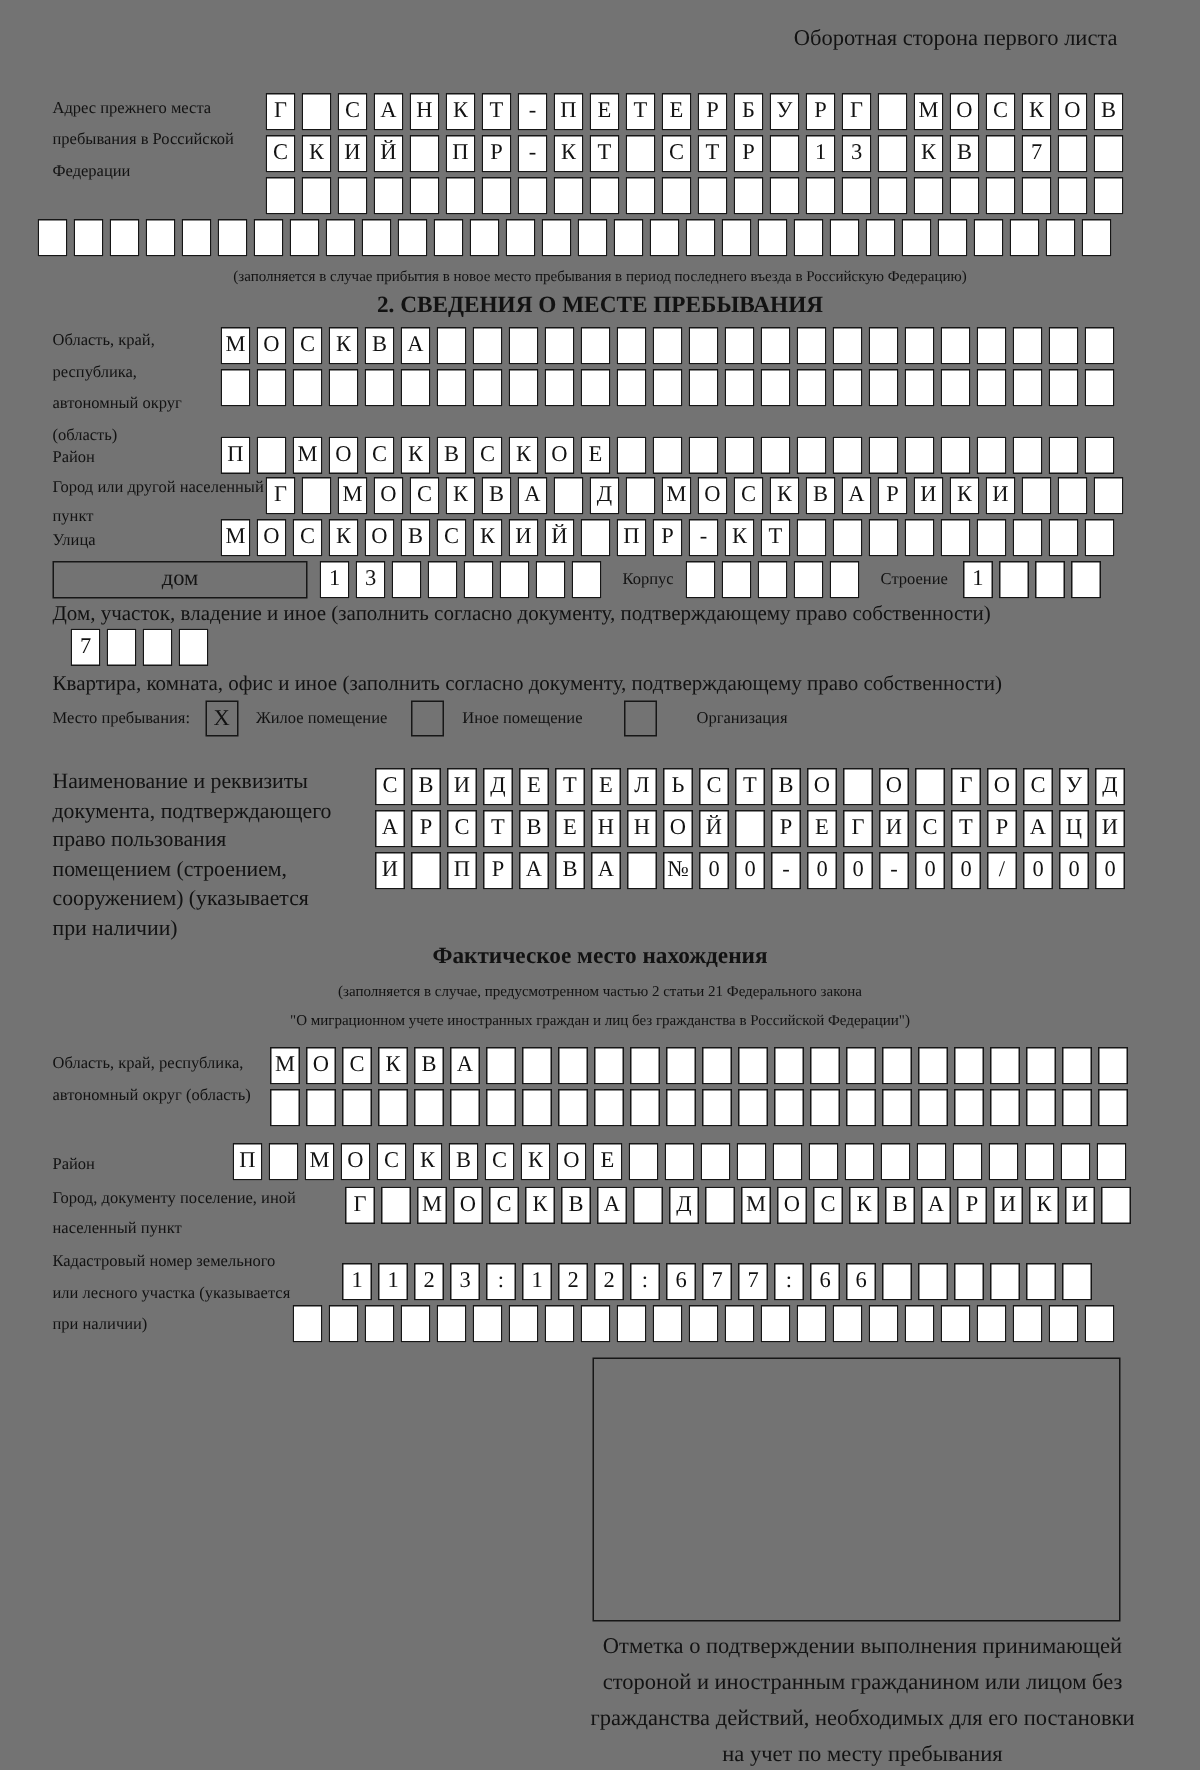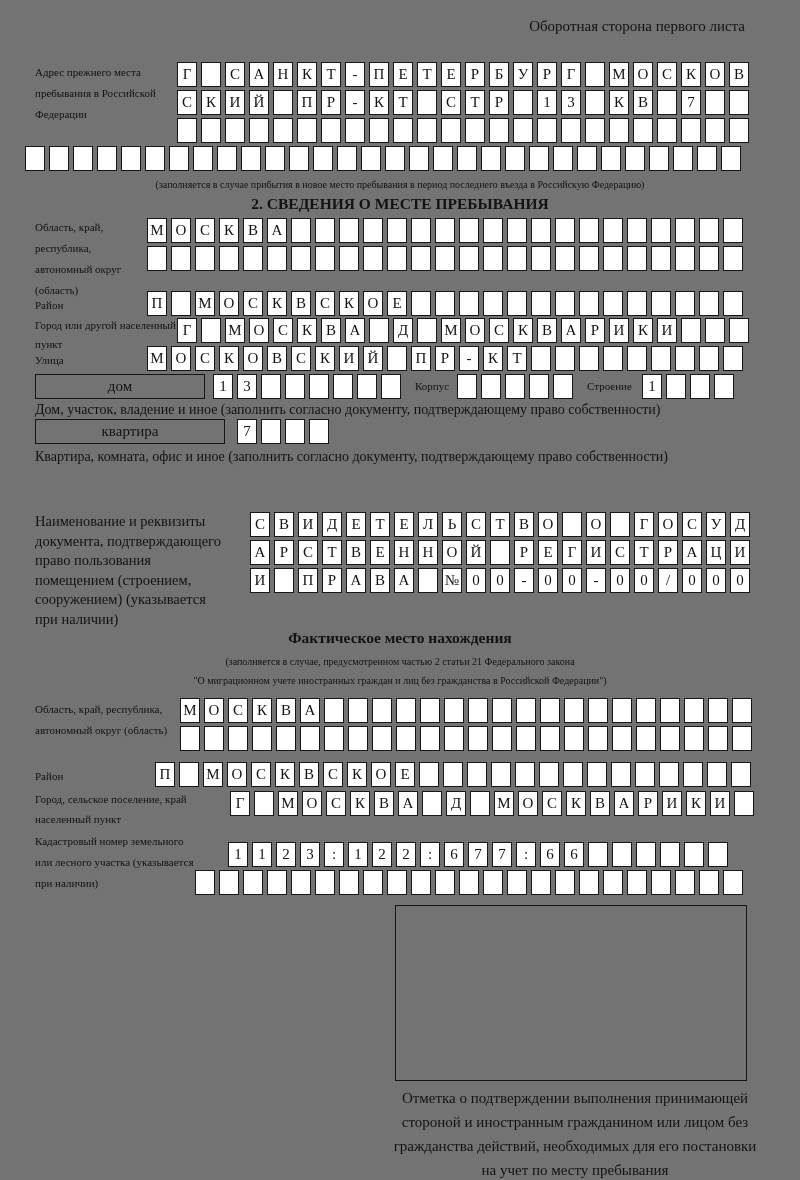--- a/index.html
+++ b/index.html
@@ -365,30 +365,38 @@
     <div class="cellrow ml10">
         <div class="cell">1</div>
         <div class="cell"></div>
         <div class="cell"></div>
         <div class="cell"></div>
       </div>
   </div>
   <div class="abs mid-note p-dom-note">Дом, участок, владение и иное (заполнить согласно документу, подтверждающему право собственности)</div>
 
   <div class="abs hflex p-kv-row">
-    <div class="labelbox w190">квартира</div>
     <div class="cellrow ml12">
         <div class="cell">7</div>
         <div class="cell"></div>
         <div class="cell"></div>
         <div class="cell"></div>
       </div>
   </div>
   <div class="abs mid-note p-kv-note">Квартира, комната, офис и иное (заполнить согласно документу, подтверждающему право собственности)</div>
 
+  <div class="abs hflex p-mesto-row">
+    <span class="label">Место пребывания:</span>
+    <span class="checkbox ml10">X</span>
+    <span class="label ml12">Жилое помещение</span>
+    <span class="checkbox ml16"></span>
+    <span class="label ml12">Иное помещение</span>
+    <span class="checkbox ml28"></span>
+    <span class="label ml26">Организация</span>
+  </div>
 
   <div class="abs small-label p-doc-label">Наименование и реквизиты документа, подтверждающего право пользования помещением (строением, сооружением) (указывается при наличии)</div>
   <div class="abs cellrow p-doc-r1">
       <div class="cell">С</div>
       <div class="cell">В</div>
       <div class="cell">И</div>
       <div class="cell">Д</div>
       <div class="cell">Е</div>
       <div class="cell">Т</div>
       <div class="cell">Е</div>
@@ -534,21 +542,21 @@
       <div class="cell"></div>
       <div class="cell"></div>
       <div class="cell"></div>
       <div class="cell"></div>
       <div class="cell"></div>
       <div class="cell"></div>
       <div class="cell"></div>
       <div class="cell"></div>
     </div>
 
-  <div class="abs label p-s3-gorod-label">Город, сельское поселение, край населенный пункт</div>
+  <div class="abs label p-s3-gorod-label">Город, документу поселение, иной населенный пункт</div>
   <div class="abs cellrow p-s3-gorod-row">
       <div class="cell">Г</div>
       <div class="cell"></div>
       <div class="cell">М</div>
       <div class="cell">О</div>
       <div class="cell">С</div>
       <div class="cell">К</div>
       <div class="cell">В</div>
       <div class="cell">А</div>
       <div class="cell"></div>

